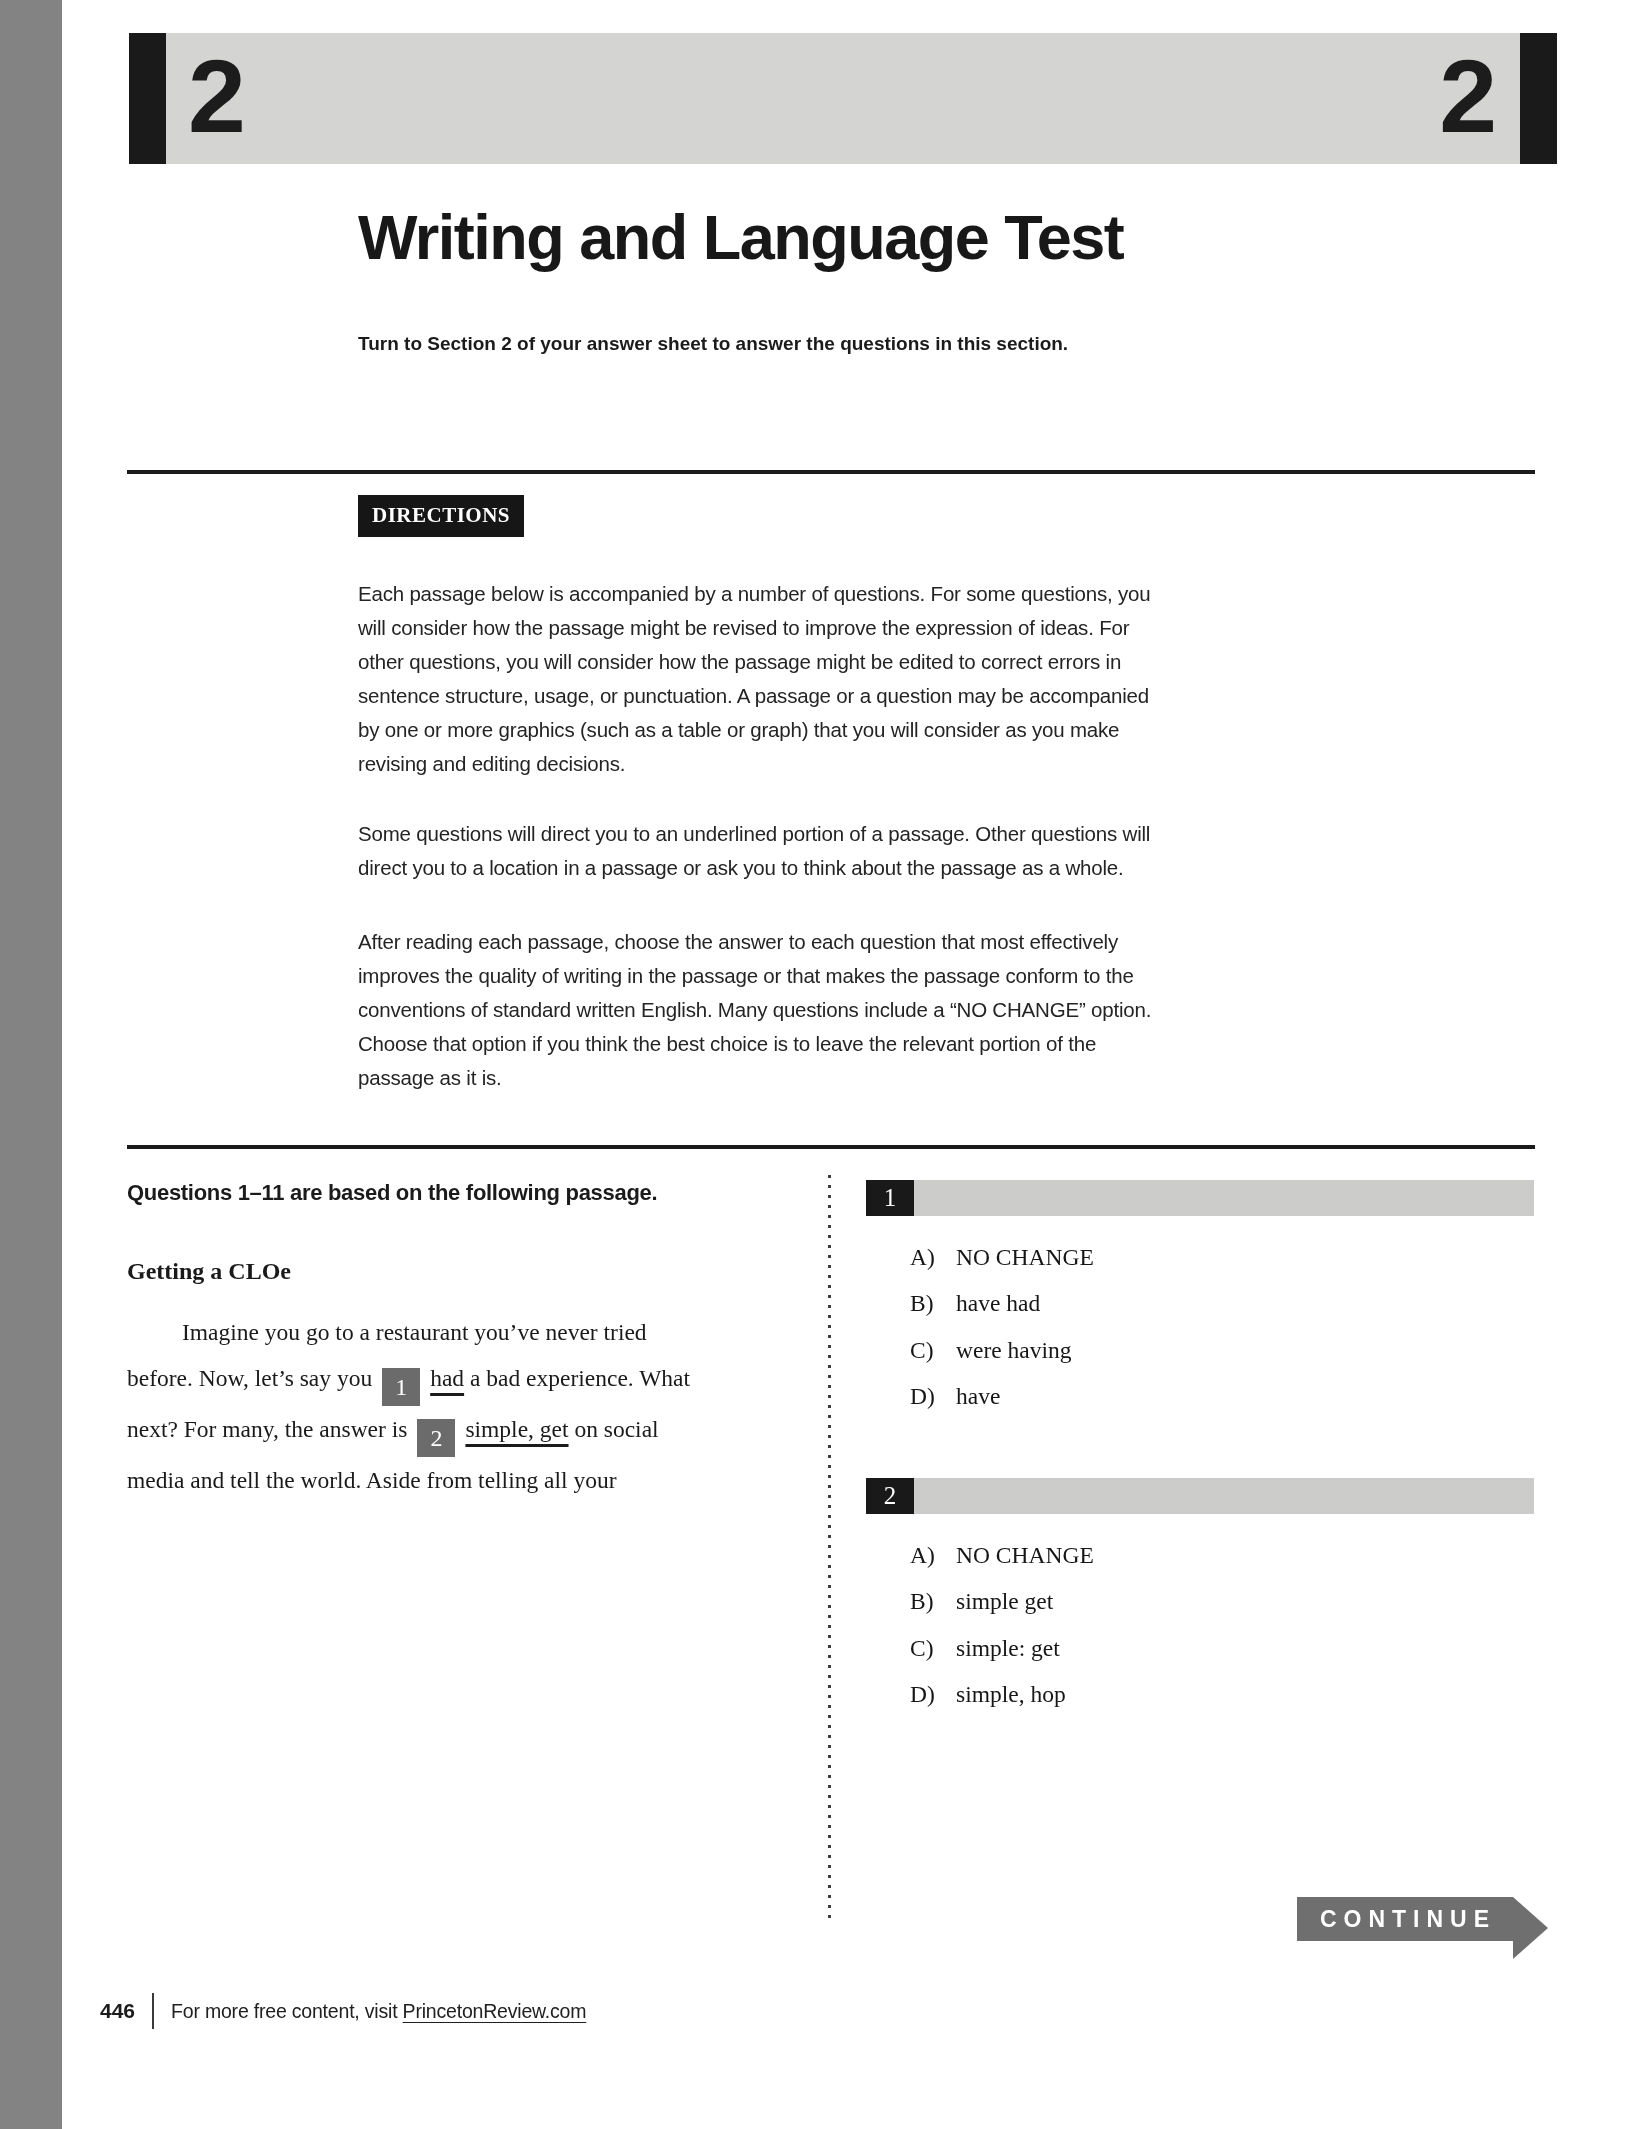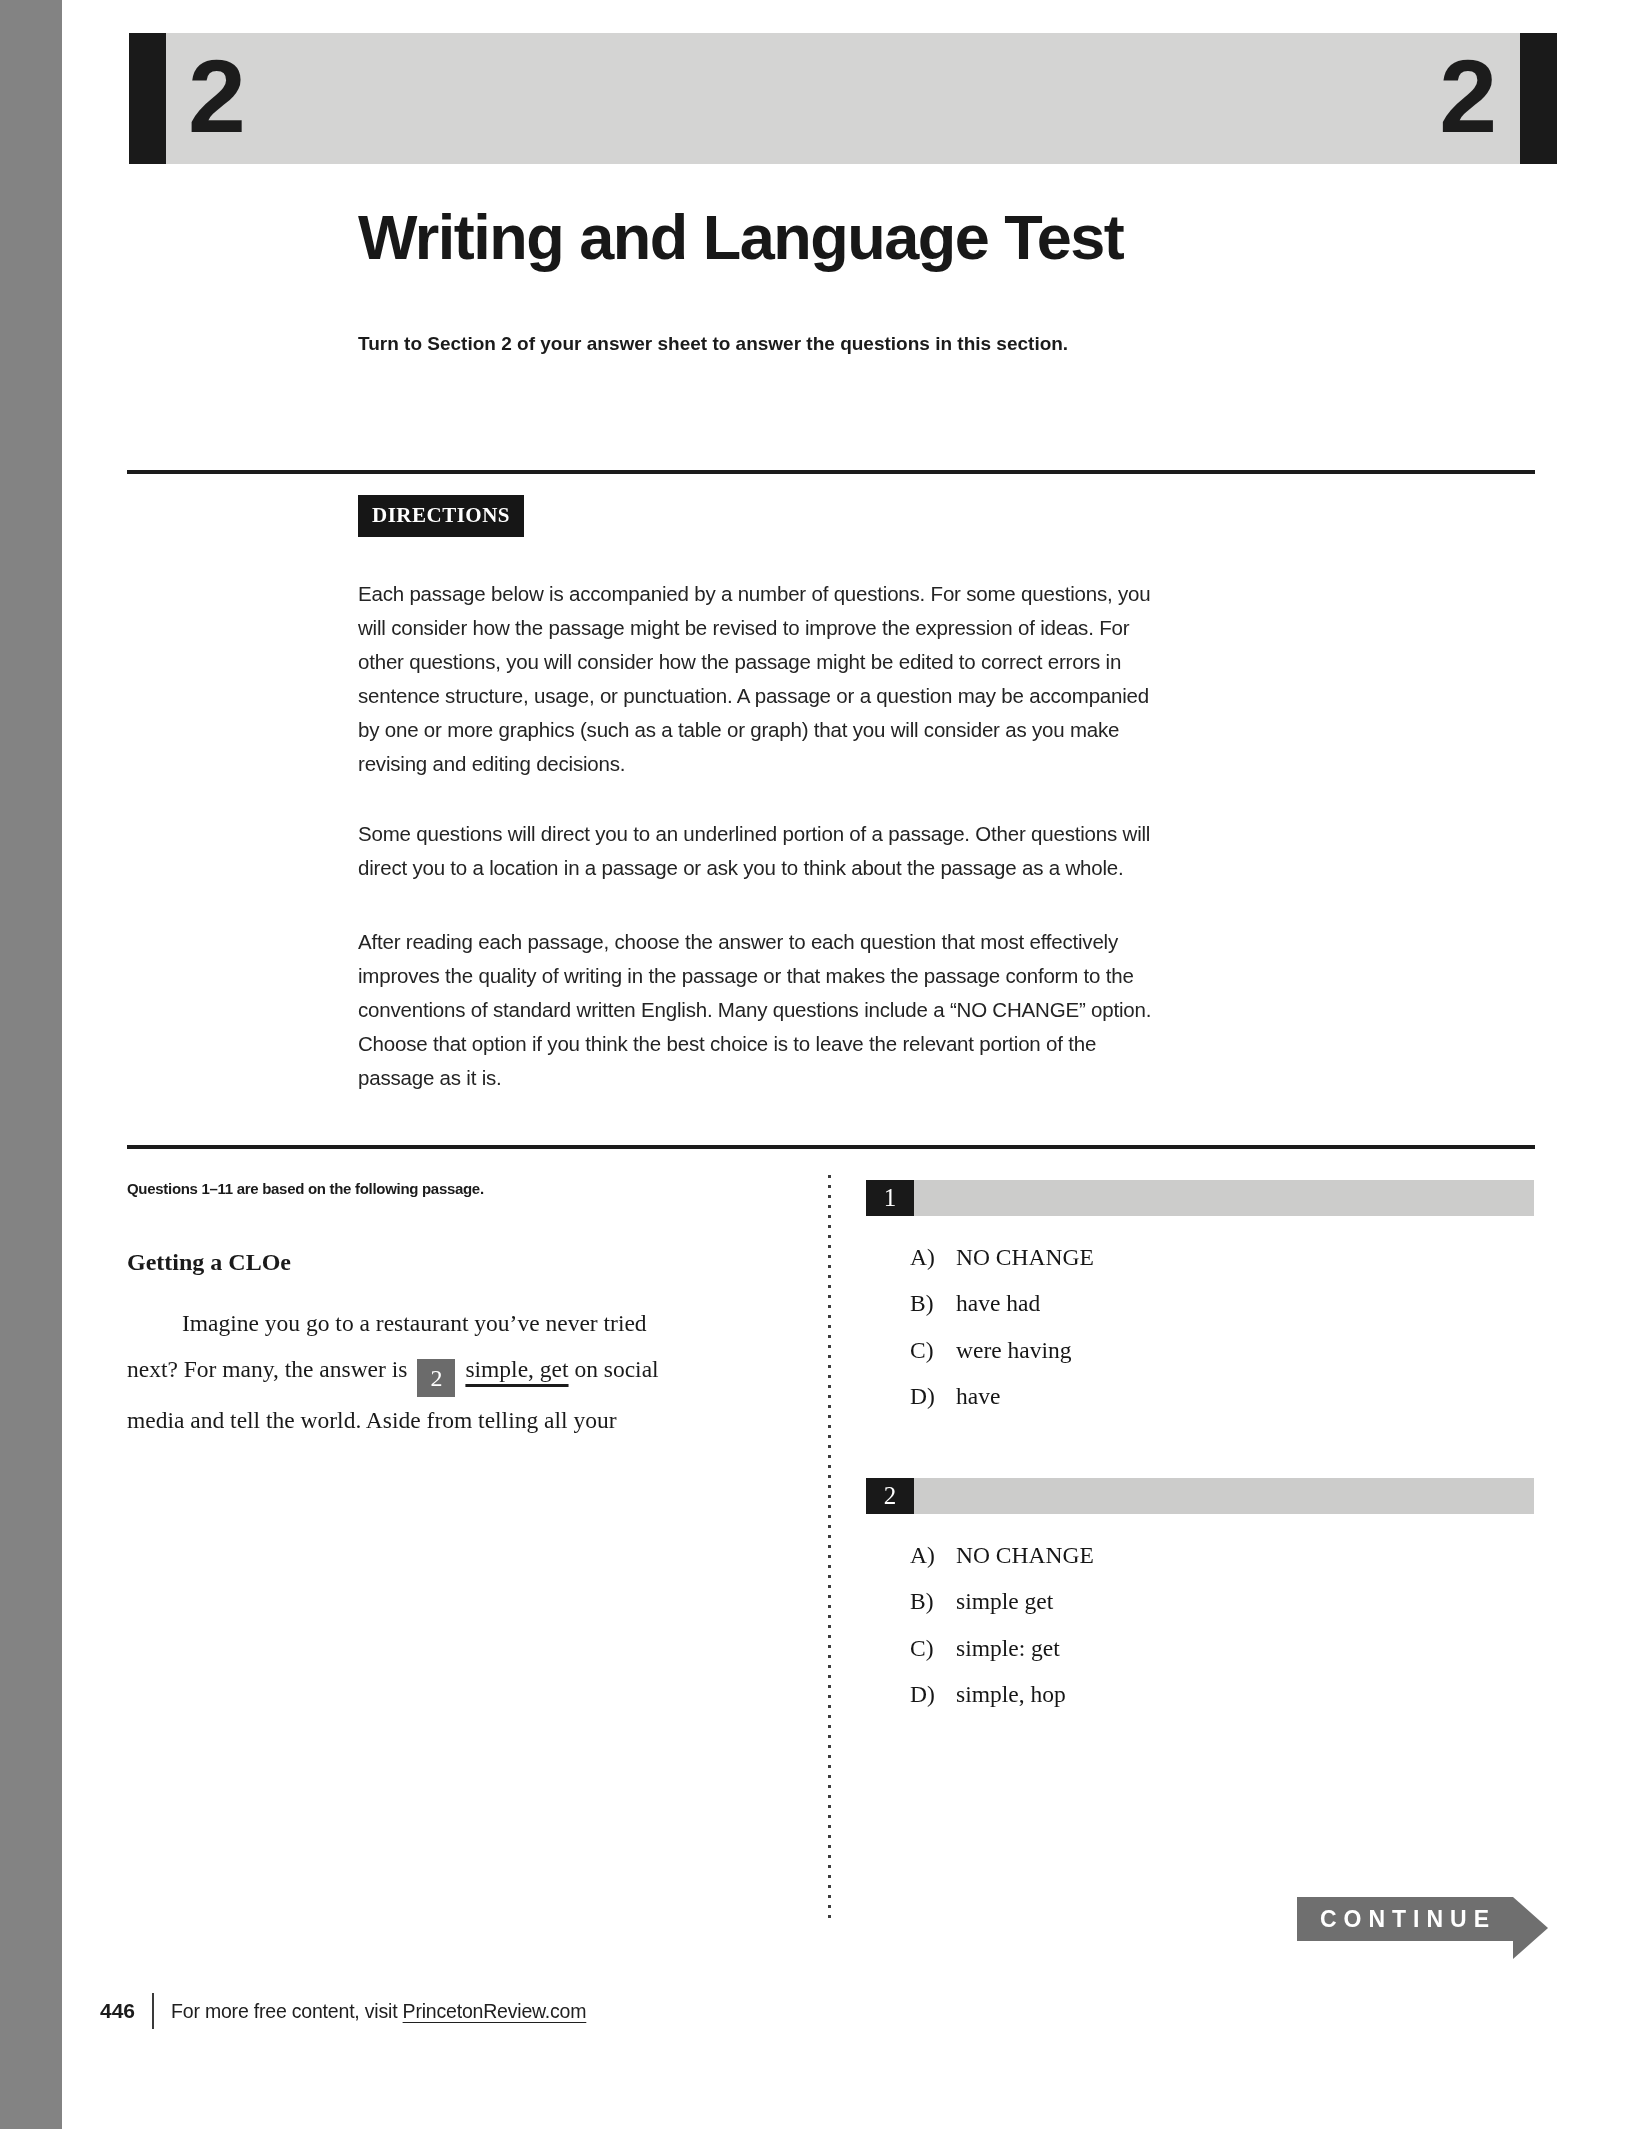--- a/index.html
+++ b/index.html
@@ -41,21 +41,21 @@
     display:inline-block; background:#161616; color:#ffffff; font-size:21px; font-weight:700;
     letter-spacing:0.5px; padding:8px 14px 9px 14px;font-family:Liberation Serif, serif;
   }
   .directions p { font-size:20.5px; line-height:34px; color:#242424; letter-spacing:-0.2px; }
   .directions p.p1 { margin-top:40px; }
   .directions p.p2 { margin-top:36px; }
   .directions p.p3 { margin-top:40px; }
 
   
   .passage-col { position:absolute; left:127px; top:1180px; width:652px; }
-  .passage-intro { font-size:15px; font-weight:700; letter-spacing:-0.3px; color:#1b1b1b; }
+  .passage-intro { font-size:22px; font-weight:700; letter-spacing:-0.3px; color:#1b1b1b; }
   .passage-title { font-family:"Liberation Serif", serif; font-size:24px; font-weight:700; margin-top:52px; color:#1a1a1a; }
   .passage-body { margin-top:24px; font-family:"Liberation Serif", serif; font-size:23.5px; color:#1a1a1a; }
   .pline { display:block; line-height:46px; white-space:nowrap; }
   .pline.indent { text-indent:55px; }
   .inline-marker {
     display:inline-flex; align-items:center; justify-content:center;
     width:38px; height:38px; background:#6b6b6b; color:#ffffff;
     font-family:"Liberation Serif", serif; font-size:24px; vertical-align:-9px; margin:0 10px;
     text-indent:0;
   }
@@ -126,20 +126,21 @@
     <p class="p3">After reading each passage, choose the answer to each question that most effectively improves the quality of writing in the passage or that makes the passage conform to the conventions of standard written English. Many questions include a “NO CHANGE” option. Choose that option if you think the best choice is to leave the relevant portion of the passage as it is.</p>
   </div>
 
   <div class="rule rule-2"></div>
 
   <div class="passage-col">
     <div class="passage-intro">Questions 1–11 are based on the following passage.</div>
     <div class="passage-title">Getting a CLOe</div>
     <div class="passage-body">
       <span class="pline indent">Imagine you go to a restaurant you’ve never tried</span>
+      <span class="pline"><span>before. Now, let’s say you</span><span class="inline-marker">1</span><span class="uline">had</span><span> a bad experience. What</span></span>
       <span class="pline"><span>next? For many, the answer is</span><span class="inline-marker">2</span><span class="uline">simple, get</span><span> on social</span></span>
       <span class="pline">media and tell the world. Aside from telling all your</span>
     </div>
   </div>
 
   <div class="col-divider"></div>
 
   <div class="question-block question-1">
     <div class="q-bar">
       <div class="q-numbox">1</div>

